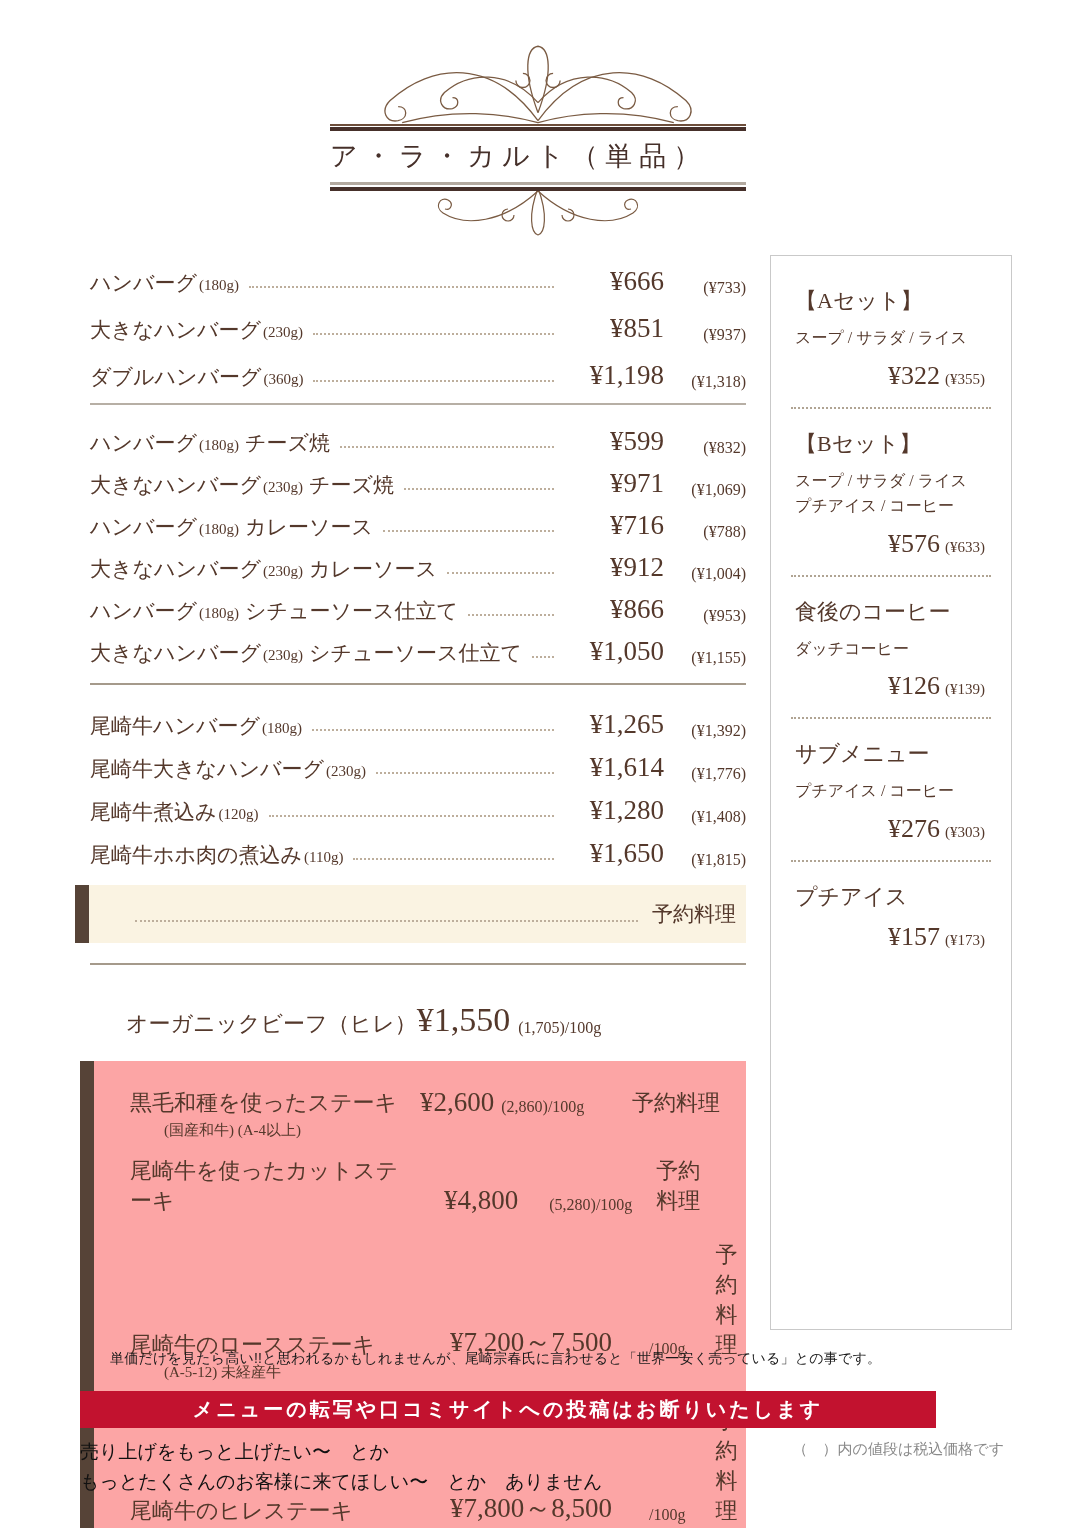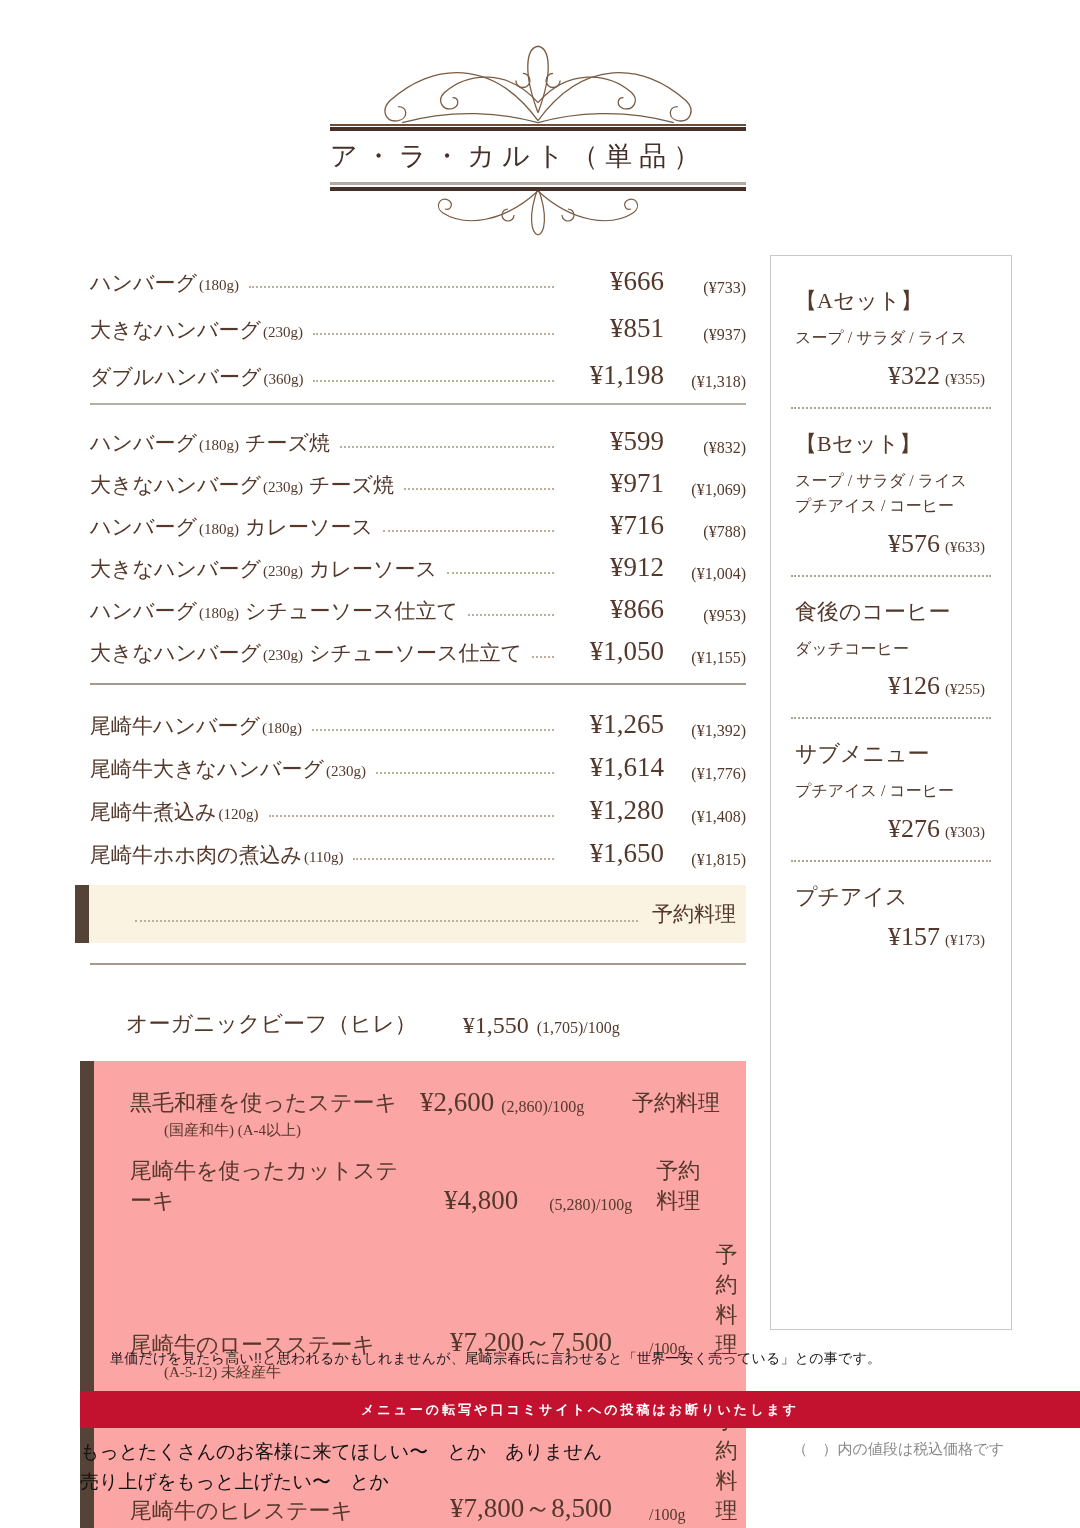--- a/index.html
+++ b/index.html
@@ -34,21 +34,21 @@
   .sep3 { margin:20px 0 6px; }
 
   .reserve-row { display:flex; align-items:center; margin-left:-15px; margin-top:16px; height:58px;
                  background:#faf3e2; border-left:14px solid #564337; padding:0 10px 0 36px; }
   .reserve-row .iname { font-size:21px; }
   .reserve-row .leader { margin-bottom:0; align-self:center; margin-top:14px; }
   .rlabel { font-size:21px; margin-left:4px; }
 
   .organic-row { display:flex; align-items:flex-end; margin-top:28px; padding-left:36px; height:46px; }
   .organic-row .oname { font-size:22px; }
-  .organic-row .oprice { font-size:24px; margin-left:46px; }
+  .organic-row .oprice { font-size:34px; }
   .organic-row .ounit { font-size:16px; margin-left:8px; margin-bottom:2px; }
 
   .steak-block { margin-left:-10px; margin-top:22px; background:#fca5a5; border-left:14px solid #564337;
                  padding:26px 0 16px; }
   .srow { display:flex; align-items:flex-end; padding:0 26px 0 36px; }
   .sname { flex:0 0 290px; font-size:22px; }
   .sprice { font-size:27px; white-space:nowrap; }
   .sunit { font-size:16px; margin-left:7px; margin-bottom:2px; white-space:nowrap; }
   .slabel { margin-left:auto; font-size:22px; }
   .snote { padding-left:70px; font-size:15px; margin-top:3px; }
@@ -63,23 +63,23 @@
   .sl { font-size:16px; line-height:1.6; white-space:nowrap; }
   .sp { text-align:right; margin-top:10px; padding-right:2px; white-space:nowrap; }
   .sp .p { font-size:26px; }
   .sp .t { font-size:15px; margin-left:5px; }
   .sdiv { border-bottom:2px dotted #b0a493; margin:16px -4px 20px; }
   .dset { margin-top:200px; }
 
   
   .note { position:absolute; left:110px; top:1350px; width:900px; font-family:"Liberation Sans","DejaVu Sans",sans-serif;
           font-size:14px; color:#1a1a1a; letter-spacing:0.2px; }
-  .banner { position:absolute; left:80px; top:1391px; width:1000px; height:37px; background:#c2122f;
+  .banner { position:absolute; left:80px; top:1391px; width:856px; height:37px; background:#c2122f;
             color:#fff; display:flex; align-items:center; justify-content:center;
-            font-family:"Liberation Sans","DejaVu Sans",sans-serif; font-weight:bold; font-size:13px; letter-spacing:3px; }
+            font-family:"Liberation Sans","DejaVu Sans",sans-serif; font-weight:bold; font-size:20px; letter-spacing:3px; }
   .foot-left { position:absolute; left:80px; top:1437px; font-family:"Liberation Sans","DejaVu Sans",sans-serif;
                font-size:19px; color:#111; line-height:1.6; }
   .tax-note { position:absolute; right:76px; top:1440px; font-size:15px; color:#8a8a8a; }
 </style>
 </head>
 <body>
 
 <div class="page">
 
   <svg class="ornament-top" viewBox="0 0 330 95">
@@ -263,36 +263,36 @@
     <div class="set-sec">
       <div class="sh">【Bセット】</div>
       <div class="sl">スープ / サラダ / ライス</div>
       <div class="sl">プチアイス / コーヒー</div>
       <div class="sp"><span class="p">¥576</span><span class="t">(¥633)</span></div>
     </div>
     <div class="sdiv"></div>
     <div class="set-sec">
       <div class="sh">食後のコーヒー</div>
       <div class="sl">ダッチコーヒー</div>
-      <div class="sp"><span class="p">¥126</span><span class="t">(¥255)</span></div>
+      <div class="sp"><span class="p">¥126</span><span class="t">(¥139)</span></div>
     </div>
     <div class="sdiv"></div>
     <div class="set-sec">
       <div class="sh">サブメニュー</div>
       <div class="sl">プチアイス / コーヒー</div>
       <div class="sp"><span class="p">¥276</span><span class="t">(¥303)</span></div>
     </div>
     <div class="sdiv"></div>
     <div class="set-sec">
       <div class="sh">プチアイス</div>
       <div class="sp"><span class="p">¥157</span><span class="t">(¥173)</span></div>
     </div>
   </div>
 
   <div class="note">単価だけを見たら高い!!と思われるかもしれませんが、尾崎宗春氏に言わせると「世界一安く売っている」との事です。</div>
   <div class="banner">メニューの転写や口コミサイトへの投稿はお断りいたします</div>
   <div class="foot-left">
+    <div>売り上げをもっと上げたい〜　とか</div>
     <div>もっとたくさんのお客様に来てほしい〜　とか　ありません</div>
-    <div>売り上げをもっと上げたい〜　とか</div>
   </div>
   <div class="tax-note">（　）内の値段は税込価格です</div>
 
 </div>
 
 </body></html>

